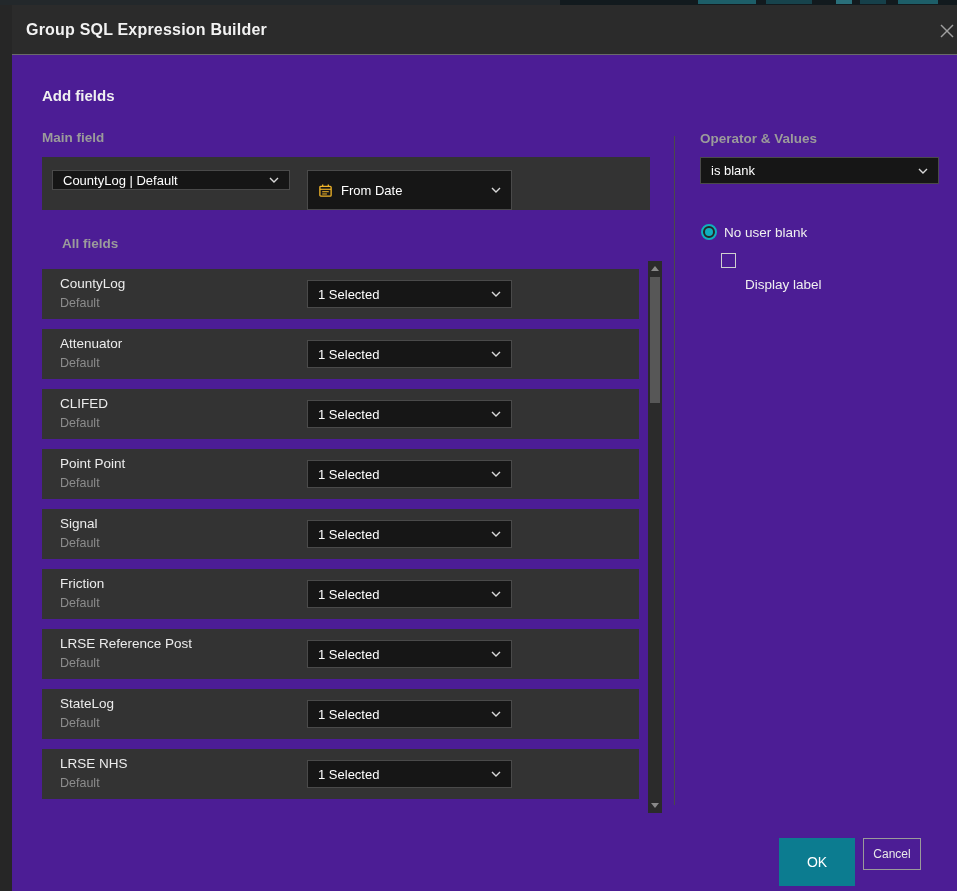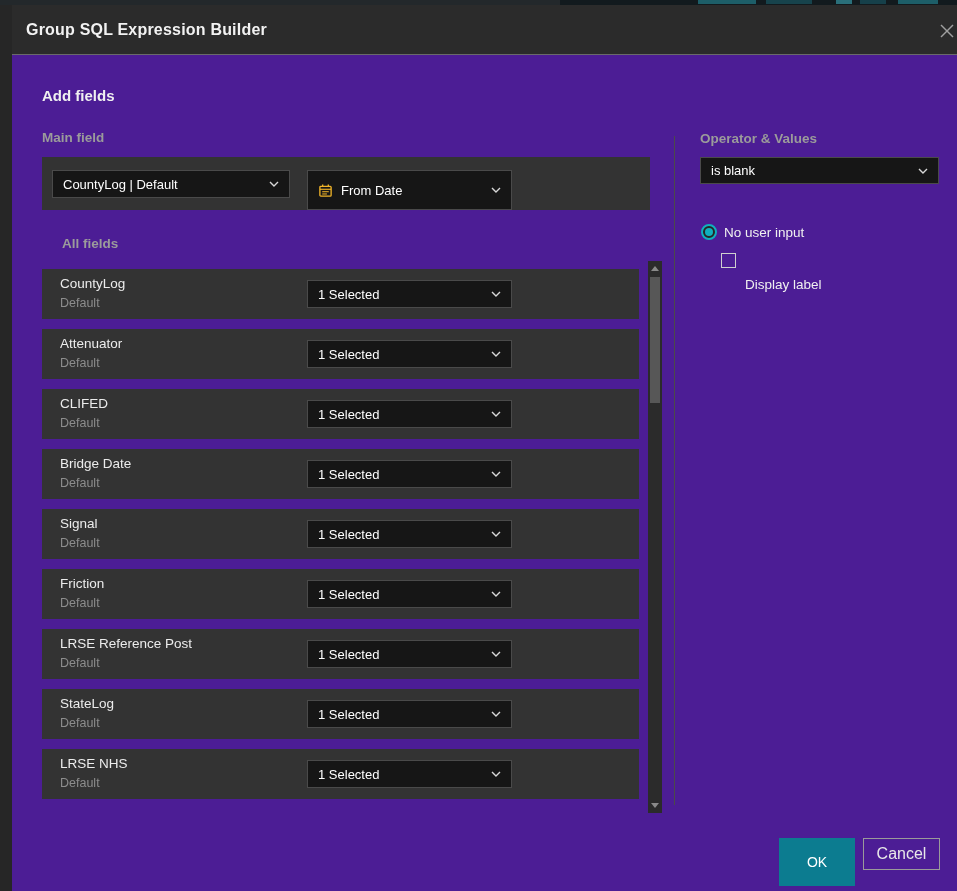--- a/index.html
+++ b/index.html
@@ -74,22 +74,22 @@
   }
   .checkbox-label { position:absolute; left:733px; top:248px; font-size:13.5px; color:#f0f0f0;margin-top:24px; }
 
   
   .btn-ok {
     position:absolute; left:767px; top:833px; width:76px; height:48px;
     background:#0c7c90; color:#fff; border:none; font-size:14px;
     font-family:"Liberation Sans", sans-serif; cursor:pointer;
   }
   .btn-cancel {
-    position:absolute; left:851px; top:833px; width:77px; height:32px;
-    background:transparent; color:#e8e8e8; border:1px solid #9a9a9a; font-size:16px;
+    position:absolute; left:851px; top:833px; width:58px; height:32px;
+    background:transparent; color:#e8e8e8; border:1px solid #9a9a9a; font-size:12px;
     font-family:"Liberation Sans", sans-serif; cursor:pointer;
   }
 </style>
 </head>
 <body>
 
 <div id="screen">
 
   <div class="top-sliver">
     <div class="dark-seg">
@@ -110,21 +110,21 @@
           <line x1="2" y1="2" x2="14" y2="14" stroke="currentColor" stroke-width="1.4"></line>
           <line x1="14" y1="2" x2="2" y2="14" stroke="currentColor" stroke-width="1.4"></line>
         </svg>
       </span>
     </div>
 
     <div class="h-section" style="left:30px; top:82px;">Add fields</div>
 
     <div class="h-gray" style="left:30px; top:125px;">Main field</div>
     <div class="panel-box" style="left:30px; top:152px; width:608px; height:53px;">
-      <div class="dd" style="left:10px; top:13px; width:238px; height:28px;justify-content:center;">
+      <div class="dd" style="left:10px; top:13px; width:238px; height:20px;justify-content:center;">
         <span class="dd-label">CountyLog | Default</span>
         <span class="chev">
           <svg width="10" height="6" viewBox="0 0 10 6">
               <path d="M1 1l4 4 4-4" fill="none" stroke="currentColor" stroke-width="1.4"></path>
             </svg>
         </span>
       </div>
       <div class="dd" style="left:265px; top:13px; width:205px; height:40px;">
         <span class="cal">
           <svg width="15" height="15" viewBox="0 0 16 16">
@@ -177,21 +177,21 @@
         <div class="dd row-dd">
           <span class="dd-label">1 Selected</span>
           <span class="chev">
             <svg width="10" height="6" viewBox="0 0 10 6">
                 <path d="M1 1l4 4 4-4" fill="none" stroke="currentColor" stroke-width="1.4"></path>
               </svg>
           </span>
         </div>
       </div>
         <div class="field-row">
-        <span class="row-name">Bridge Date</span>
+        <span class="row-name">Point Point</span>
         <span class="row-sub">Default</span>
         <div class="dd row-dd">
           <span class="dd-label">1 Selected</span>
           <span class="chev">
             <svg width="10" height="6" viewBox="0 0 10 6">
                 <path d="M1 1l4 4 4-4" fill="none" stroke="currentColor" stroke-width="1.4"></path>
               </svg>
           </span>
         </div>
       </div>
@@ -271,21 +271,21 @@
       <span class="chev">
         <svg width="10" height="6" viewBox="0 0 10 6">
             <path d="M1 1l4 4 4-4" fill="none" stroke="currentColor" stroke-width="1.4"></path>
           </svg>
       </span>
     </div>
 
     <div class="radio">
         <span class="dot"></span>
       </div>
-    <span class="radio-label">No user input</span>
+    <span class="radio-label">No user blank</span>
 
     <div class="checkbox"></div>
     <span class="checkbox-label">Display label</span>
 
     <button class="btn-ok">OK</button>
     <button class="btn-cancel">Cancel</button>
 
   </div>
 </div>
 

